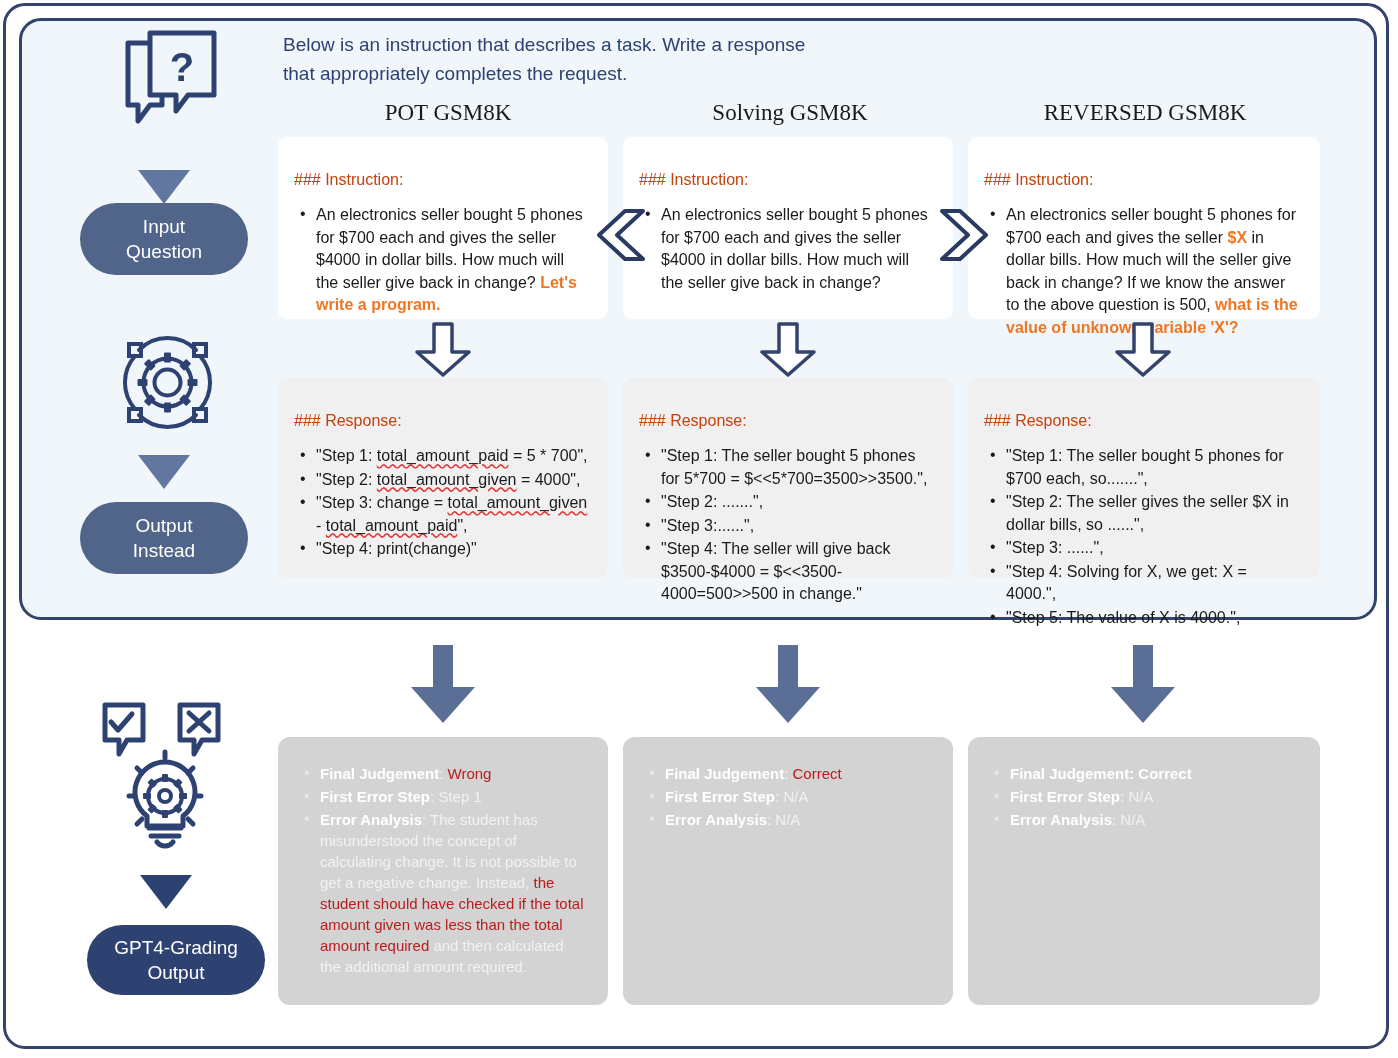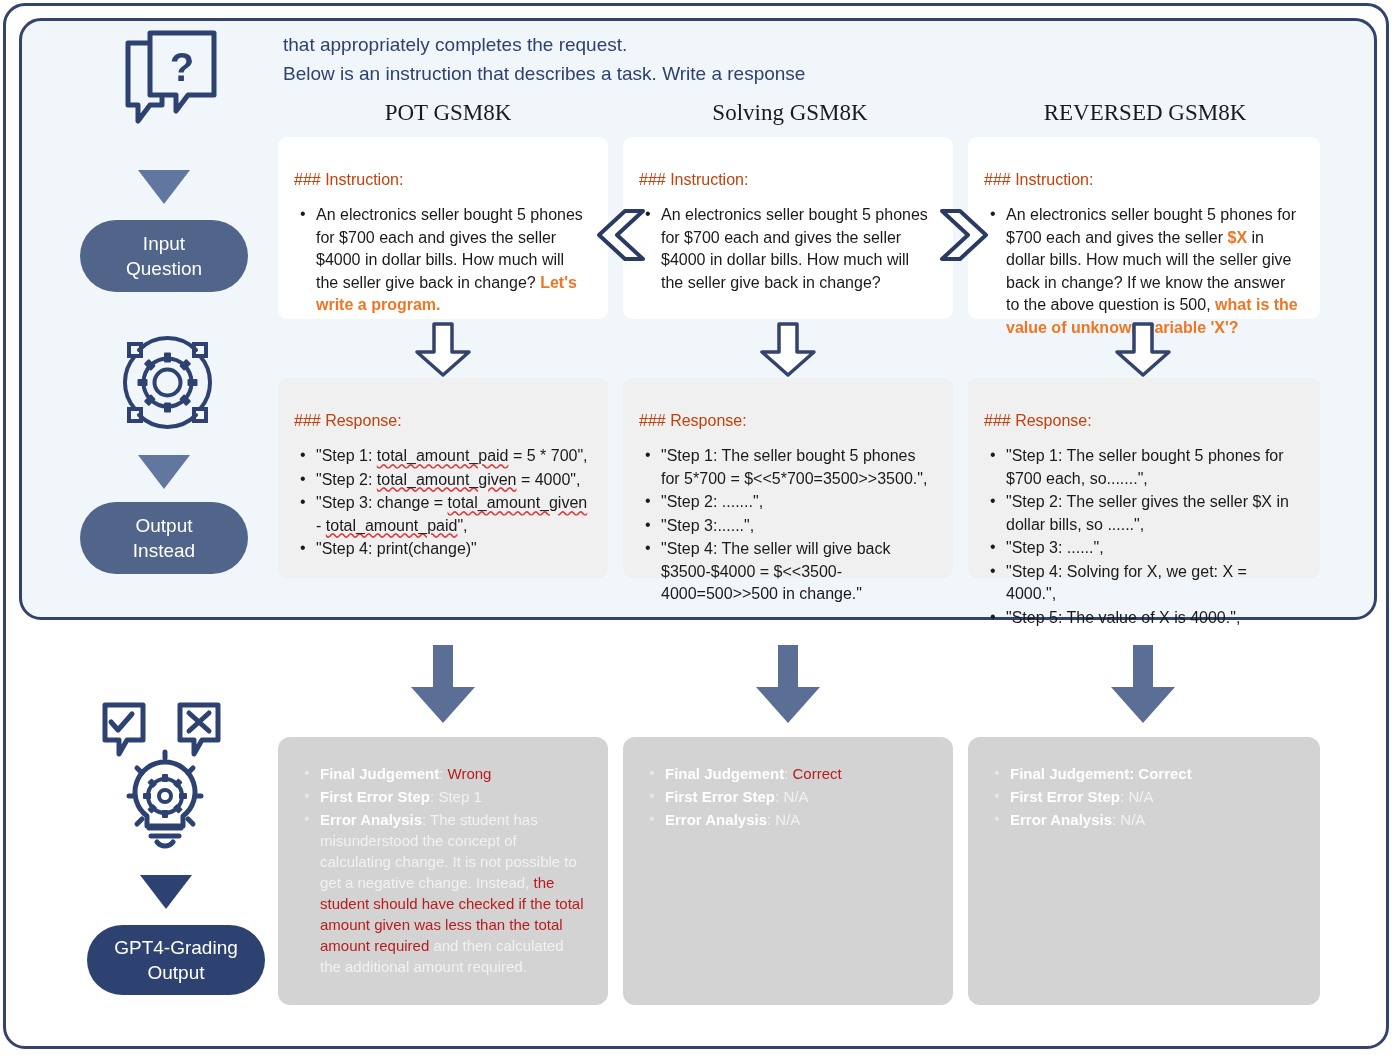--- a/index.html
+++ b/index.html
@@ -67,33 +67,33 @@
   .chev{position:absolute;}
   .arrow-solid{position:absolute;}
 </style>
 </head>
 <body>
 
 <div id="outer-frame"></div>
 <div id="top-panel"></div>
 
 <div style="position:absolute;left:283px;top:30px;width:620px;font-size:19px;line-height:29px;color:#2e4272;">
+  <div>Below is an instruction that describes a task. Write a response</div>
   <div>that appropriately completes the request.</div>
-  <div>Below is an instruction that describes a task. Write a response</div>
 </div>
 
 <div class="rail-icon" style="left:110px;top:25px;width:115px;height:112px;">
   <svg width="115" height="112" viewBox="0 0 115 112">
     <path d="M18 18 H52 V80 H40 L28 96 V80 H18 Z" fill="none" stroke="#2e4272" stroke-width="5" stroke-linejoin="round"></path>
     <path d="M40 8 H104 V70 H78 L66 86 V70 H40 Z" fill="#f1f6fb" stroke="#2e4272" stroke-width="5" stroke-linejoin="round"></path>
     <text x="72" y="56" font-family="Liberation Sans, sans-serif" font-size="40" font-weight="bold" fill="#2e4272" text-anchor="middle">?</text>
   </svg>
 </div>
 <div class="rail-tri" style="left:138px;top:170px;"></div>
-<div class="pill" style="left:80px;top:220px;width:168px;height:72px;">
+<div class="pill" style="left:80px;top:203px;width:168px;height:72px;">
   <span>Input</span>
   <span>Question</span>
 </div>
 
 <div class="rail-icon" style="left:115px;top:330px;width:105px;height:105px;">
   <svg width="105" height="105" viewBox="0 0 105 105">
     <path d="M24 20 A40 40 0 0 1 81 20" fill="none" stroke="#2e4272" stroke-width="4" stroke-linecap="round"></path>
     <path d="M24 85 A40 40 0 0 0 81 85" fill="none" stroke="#2e4272" stroke-width="4" stroke-linecap="round"></path>
     <path d="M20 26 A40 40 0 0 0 20 79" fill="none" stroke="#2e4272" stroke-width="4" stroke-linecap="round"></path>
     <path d="M85 26 A40 40 0 0 1 85 79" fill="none" stroke="#2e4272" stroke-width="4" stroke-linecap="round"></path>

